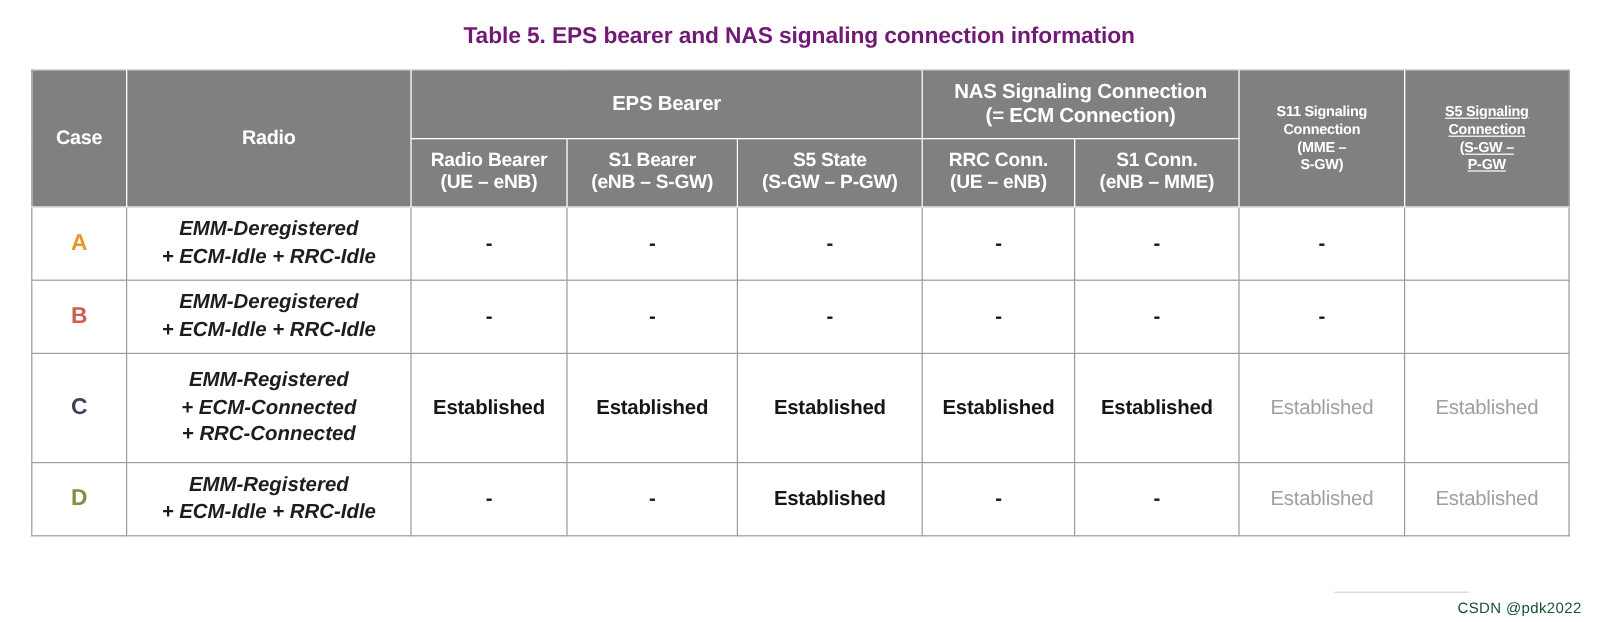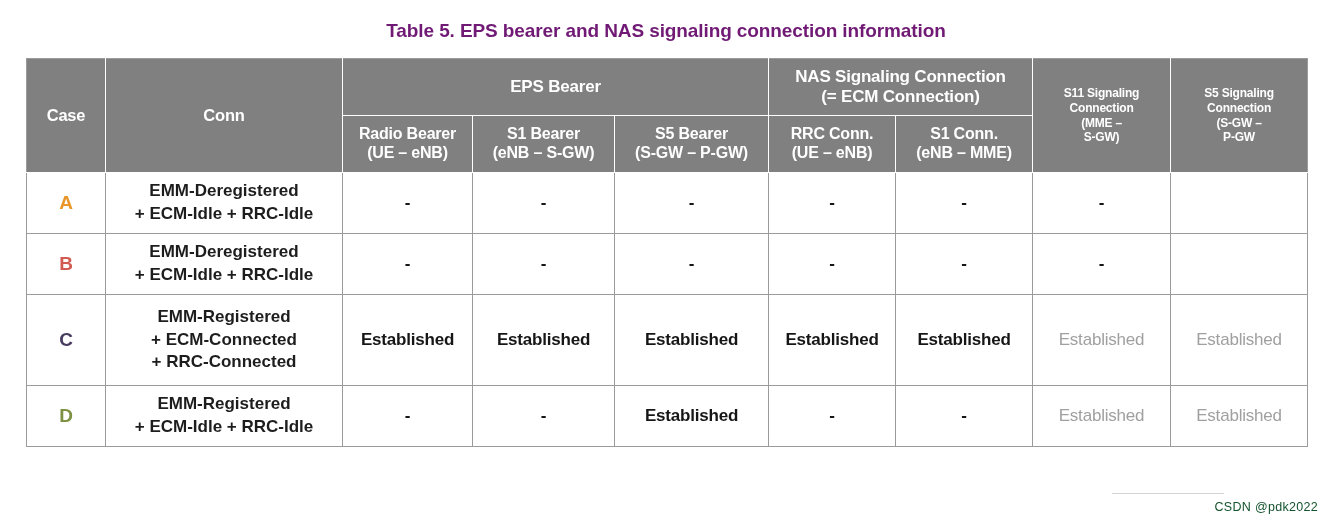--- a/index.html
+++ b/index.html
@@ -78,21 +78,21 @@
     font-size: 12px;
     line-height: 1.22;
   }
   .hdr .line {
     display: block;
     white-space: nowrap;
   }
 
   
   tr.hdr-row-1 > .hdr:first-child { border-left-color: #9b9b9b !important; }
-  tr.hdr-row-1 > .hdr:last-child  { border-right-color: #9b9b9b !important; }
+  tr.hdr-row-1 > .hdr:last-child  { border-right-color: #9b9b9b !important; text-decoration: underline; }
   tr.hdr-row-2 > .hdr:last-child  { border-right-color: #9b9b9b !important; }
   tr.hdr-row-1 > .hdr { border-top-color: #9b9b9b !important; }
 
   
   .case-cell {
     font-size: 19px;
     font-weight: bold;
     text-align: center;
     width: 79px;
   }
@@ -100,20 +100,21 @@
     text-align: left;
     padding: 7px 0 7px 12px;
     font-size: 17px;
     font-weight: 600;
     color: #1d1d1d;
     line-height: 1.34;
   }
   .state-cell .line {
     display: block;
     white-space: nowrap;
+    font-style: italic;
   }
 
   .val-cell {
     font-size: 17px;
     font-weight: 600;
     color: #161616;
     padding: 6px 2px;
     letter-spacing: -0.2px;
   }
   .val-cell.muted {
@@ -178,21 +179,21 @@
           <col class="c-s1b">
         <col class="c-s5b">
           <col class="c-rrc">
           <col class="c-s1c">
           <col class="c-s11">
           <col class="c-s5s">
       </colgroup>
       <thead>
         <tr class="hdr-row-1">
           <th class="hdr" rowspan="2">Case</th>
-          <th class="hdr" rowspan="2">Conn</th>
+          <th class="hdr" rowspan="2">Radio</th>
           <th class="hdr group" colspan="3">EPS Bearer</th>
           <th class="hdr group" colspan="2">
             <span class="line">NAS Signaling Connection</span>
             <span class="line">(= ECM Connection)</span>
           </th>
           <th class="hdr tall" rowspan="2">
             <span class="line">S11 Signaling</span>
             <span class="line">Connection</span>
             <span class="line">(MME –</span>
             <span class="line">S-GW)</span>
@@ -207,21 +208,21 @@
         <tr class="hdr-row-2">
           <th class="hdr sub">
             <span class="line">Radio Bearer</span>
             <span class="line">(UE – eNB)</span>
           </th>
           <th class="hdr sub">
             <span class="line">S1 Bearer</span>
             <span class="line">(eNB – S-GW)</span>
           </th>
           <th class="hdr sub">
-            <span class="line">S5 Bearer</span>
+            <span class="line">S5 State</span>
             <span class="line">(S-GW – P-GW)</span>
           </th>
           <th class="hdr sub">
             <span class="line">RRC Conn.</span>
             <span class="line">(UE – eNB)</span>
           </th>
           <th class="hdr sub">
             <span class="line">S1 Conn.</span>
             <span class="line">(eNB – MME)</span>
           </th>

